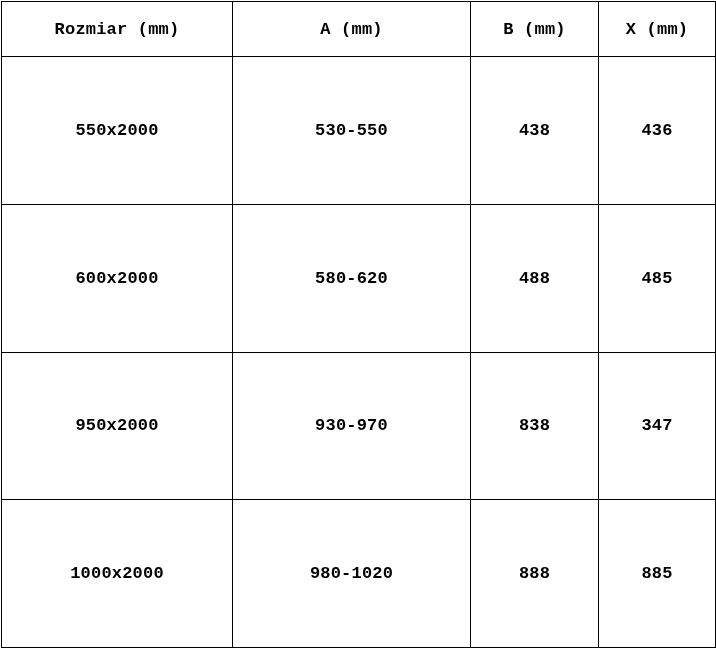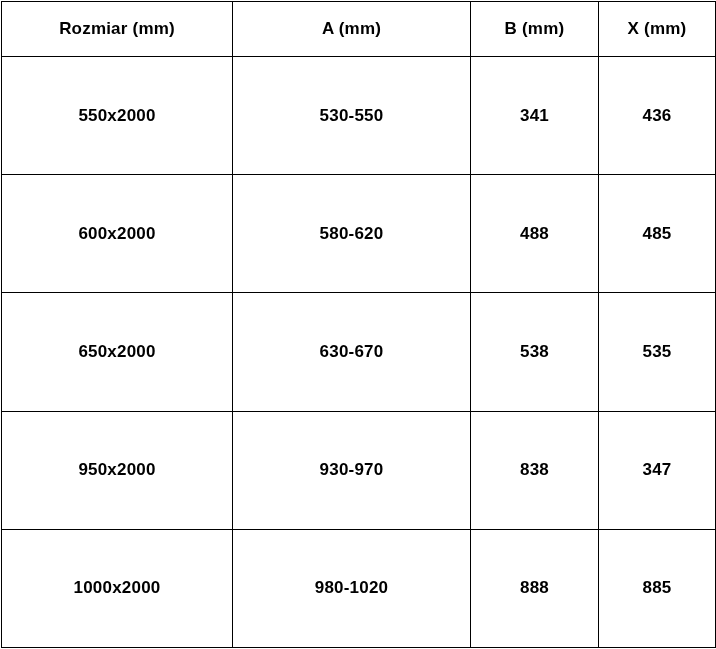--- a/index.html
+++ b/index.html
@@ -28,20 +28,21 @@
   }
   table.dim-table th,
   table.dim-table td {
     border: 1px solid #000000;
     text-align: center;
     vertical-align: middle;
     font-size: 17px;
     font-weight: bold;
     letter-spacing: 0.2px;
     padding: 0;
+    font-family: Liberation Mono, monospace;
   }
   table.dim-table thead th {
     font-size: 17px;
     font-weight: bold;
     height: 54px;
   }
   table.dim-table tbody td {
     height: 54px;
   }
   col.col-size { width: 231px; }
@@ -65,34 +66,28 @@
         <th>Rozmiar (mm)</th>
         <th>A (mm)</th>
         <th>B (mm)</th>
         <th>X (mm)</th>
       </tr>
     </thead>
     <tbody>
       <tr>
         <td>550x2000</td>
         <td>530-550</td>
-        <td>341</td>
+        <td>438</td>
         <td>436</td>
       </tr>
       <tr>
         <td>600x2000</td>
         <td>580-620</td>
         <td>488</td>
         <td>485</td>
-      </tr>
-      <tr>
-        <td>650x2000</td>
-        <td>630-670</td>
-        <td>538</td>
-        <td>535</td>
       </tr>
       <tr>
         <td>950x2000</td>
         <td>930-970</td>
         <td>838</td>
         <td>347</td>
       </tr>
       <tr>
         <td>1000x2000</td>
         <td>980-1020</td>

